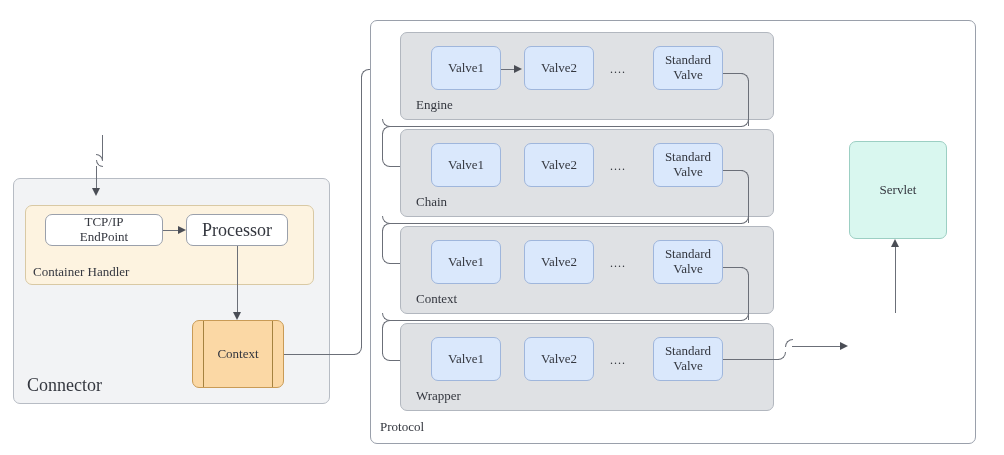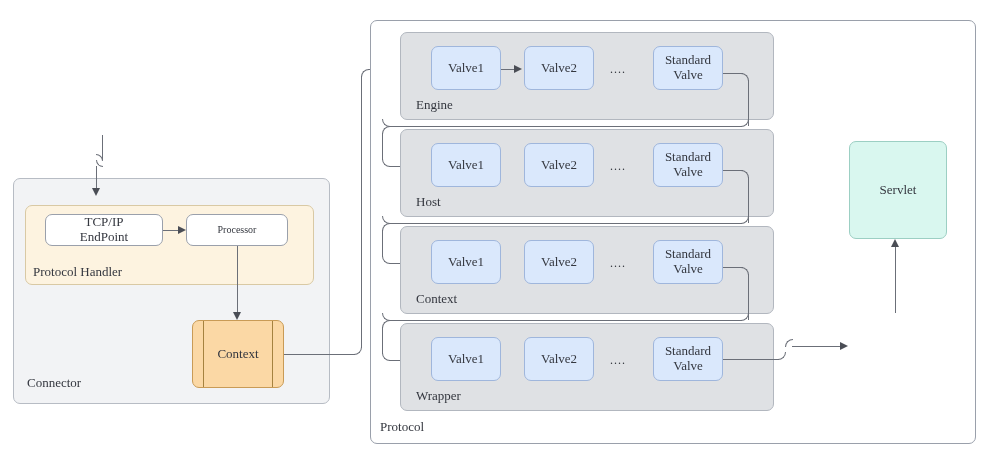--- a/index.html
+++ b/index.html
@@ -142,41 +142,41 @@
     letter-spacing: 1px;
     white-space: nowrap;
   }
 </style>
 </head>
 <body>
 
 <div id="canvas">
 
   <div class="connector-outer" style="left:13px; top:178px; width:317px; height:226px;"></div>
-  <div class="grp-label" style="left:27px; top:375px; font-size:13px;">Connector</div>
+  <div class="grp-label" style="left:27px; top:375px; font-size:18px;">Connector</div>
 
   <div class="protocol-handler" style="left:25px; top:205px; width:289px; height:80px;"></div>
-  <div class="grp-label" style="left:33px; top:264px; font-size:13px;">Protocol Handler</div>
+  <div class="grp-label" style="left:33px; top:264px; font-size:13px;">Container Handler</div>
 
 
   <div class="ln ln-v" style="left:102px; top:135px; height:25px;"></div>
   <div class="corner c-tr" style="left:96px; top:154px; width:7px; height:7px;"></div>
   <div class="corner c-bl" style="left:96px; top:160px; width:7px; height:7px;"></div>
   <div class="ln ln-v" style="left:96px; top:166px; height:23px;"></div>
   <div class="arrow-d" style="left:92px; top:188px;"></div>
 
   <div class="box rounded n-white" style="left:45px; top:214px; width:118px; height:32px; font-size:13px; flex-direction:column;">
     <span>TCP/IP</span>
     <span>EndPoint</span>
   </div>
 
   <div class="ln ln-h" style="left:163px; top:230px; width:17px;"></div>
   <div class="arrow-r" style="left:178px; top:226px;"></div>
 
-  <div class="box rounded n-white" style="left:186px; top:214px; width:102px; height:32px; font-size:10px;">
+  <div class="box rounded n-white" style="left:186px; top:214px; width:102px; height:32px; font-size:18px;">
     <span>Processor</span>
   </div>
 
   <div class="ln ln-v" style="left:237px; top:246px; height:67px;"></div>
   <div class="arrow-d" style="left:233px; top:312px;"></div>
 
   <div class="box rounded n-orange" style="left:192px; top:320px; width:92px; height:68px; font-size:13px;">
     <div class="adapter-bar" style="left:10px;"></div>
     <div class="adapter-bar" style="right:10px;"></div>
     <span>Context</span>
@@ -215,21 +215,21 @@
   <div class="corner c-br" style="left:741px; top:119px; width:8px; height:8px;"></div>
   <div class="ln ln-h" style="left:389px; top:126px; width:353px;"></div>
   <div class="corner c-bl" style="left:382px; top:119px; width:8px; height:8px;"></div>
   <div class="ln ln-v" style="left:382px; top:133px; height:27px;"></div>
   <div class="corner c-tl" style="left:382px; top:126px; width:8px; height:8px;"></div>
   <div class="corner c-bl" style="left:382px; top:159px; width:8px; height:8px;"></div>
   <div class="ln ln-h" style="left:389px; top:166px; width:29px;"></div>
   <div class="arrow-r" style="left:415px; top:162px;"></div>
 
   <div class="lane" style="left:400px; top:129px; width:374px; height:88px;"></div>
-  <div class="grp-label" style="left:416px; top:194px; font-size:13px;">Host</div>
+  <div class="grp-label" style="left:416px; top:194px; font-size:13px;">Chain</div>
 
   <div class="box rounded n-blue" style="left:431px; top:143px; width:70px; height:44px; font-size:13px;">
     <span>Valve1</span>
   </div>
   <div class="box rounded n-blue" style="left:524px; top:143px; width:70px; height:44px; font-size:13px;">
     <span>Valve2</span>
   </div>
   <div class="dots" style="left:610px; top:159px; font-size:12px;">....</div>
   <div class="box rounded n-blue" style="left:653px; top:143px; width:70px; height:44px; font-size:13px; flex-direction:column;">
     <span>Standard</span>

